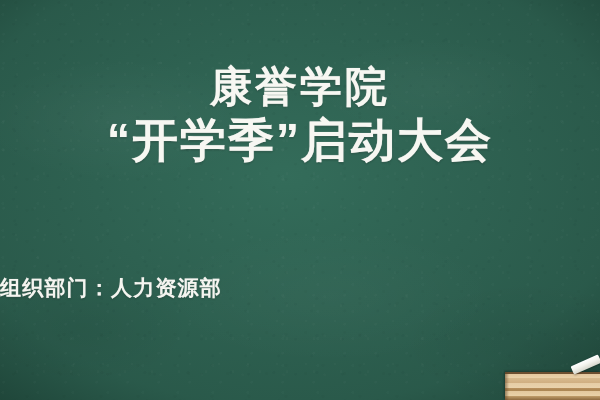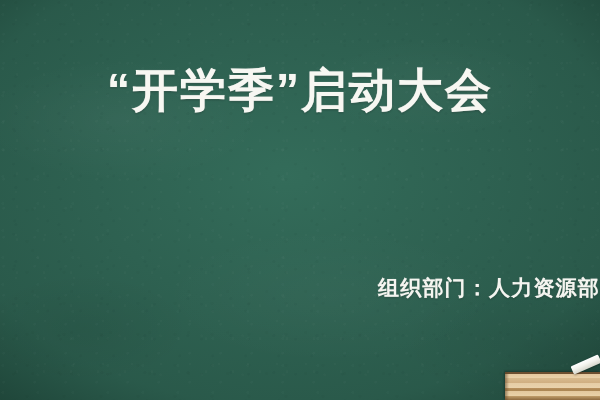--- a/index.html
+++ b/index.html
@@ -96,23 +96,22 @@
     text-shadow:
       0 0 1px rgba(255,255,255,0.6),
       0 1px 2px rgba(0,0,0,0.28);
   }
 
   .subtitle-block {
     position: absolute;
     left: 0;
     right: 0;
     top: 274px;
-    text-align: right;
+    text-align: left;
     z-index: 3;
-    padding-left: 30px;
   }
   .subtitle-text {
     color: #f5f5f0;
     font-size: 21px;
     font-weight: bold;
     letter-spacing: 1.2px;
     line-height: 28px;
     text-shadow:
       0 0 1px rgba(255,255,255,0.45),
       0 1px 2px rgba(0,0,0,0.26);
@@ -172,20 +171,21 @@
 </head>
 <body>
 
 <div class="slide">
 
   <div class="board-vignette"></div>
   <div class="board-smudge"></div>
   <div class="board-grain"></div>
 
   <div class="title-block">
+    <div class="title-line-1">康誉学院</div>
     <div class="title-line-2">“开学季”启动大会</div>
   </div>
 
   <div class="subtitle-block">
     <div class="subtitle-text">组织部门：人力资源部</div>
   </div>
 
   <div class="chalk-ledge">
     <div class="chalk-ledge-leftcap"></div>
   </div>

